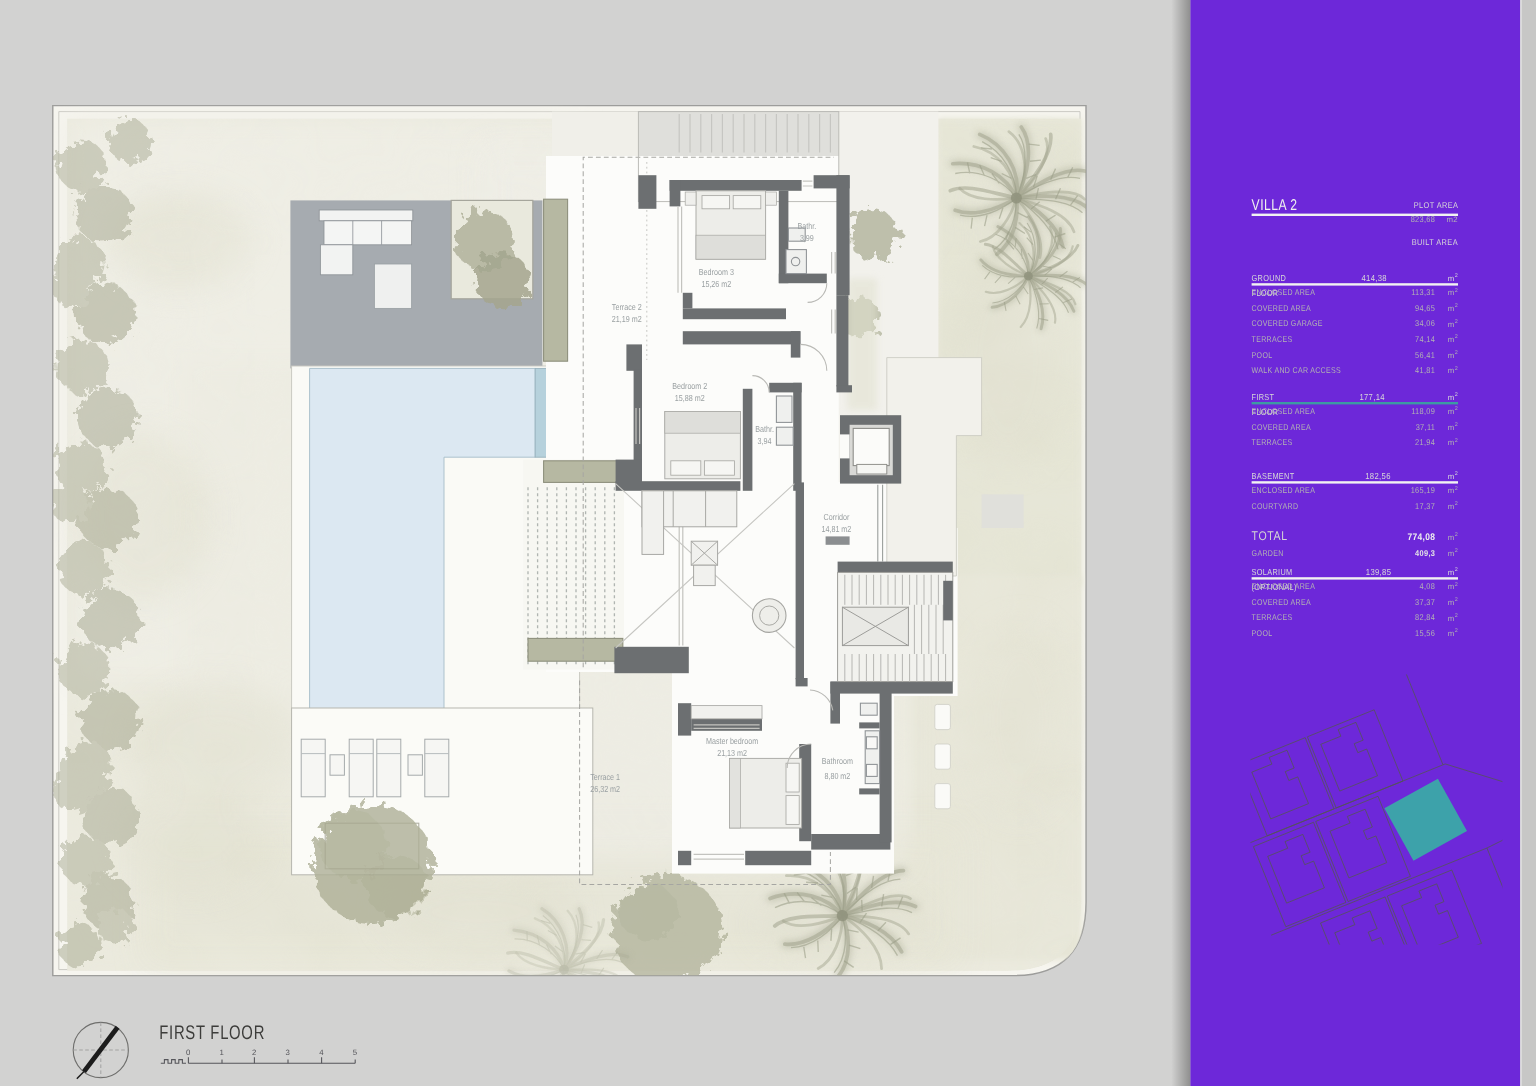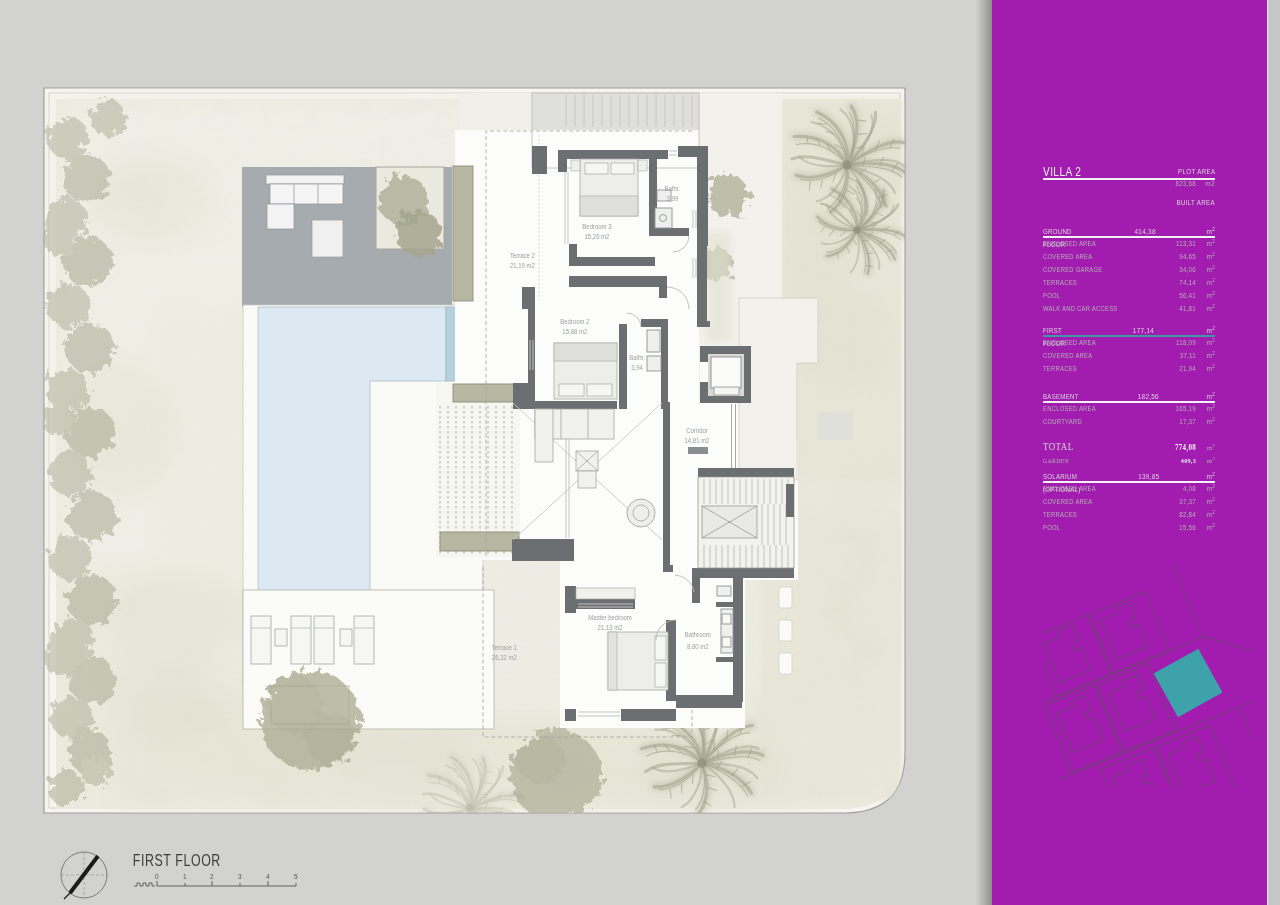--- a/index.html
+++ b/index.html
@@ -1,20 +1,20 @@
 <!DOCTYPE html>
 <html><head>
 <meta charset="utf-8">
 <style>
   html,body{margin:0;padding:0;width:1280px;height:905px;overflow:hidden;
     font-family:"Liberation Sans",sans-serif;background:#d2d2d1;}
   #stage{position:relative;width:1280px;height:905px;}
   .abs{position:absolute;}
   
-  #sidebar{position:absolute;left:992px;top:0;width:275px;height:905px;background:#a21caf;color:#c9c9c9;}
+  #sidebar{position:absolute;left:992px;top:0;width:275px;height:905px;background:#6d28d9;color:#c9c9c9;}
   #sideshadow{position:absolute;left:976px;top:0;width:16px;height:905px;
     background:linear-gradient(to right,rgba(80,80,80,0),rgba(60,60,60,.45));}
   #rightstrip{position:absolute;left:1267px;top:0;width:13px;height:905px;background:#c7c7c6;border-left:1px solid #e8e8e8;}
   .srow{display:flex;align-items:baseline;line-height:12.9px;height:12.9px;font-size:7px;letter-spacing:.3px;color:#b3b3b3;}
   .srow .lab{flex:1;transform:scaleX(.84);transform-origin:left center;}
   .srow .val{width:44px;text-align:right;letter-spacing:.3px;transform:scaleX(.88);transform-origin:right center;}
   .srow .unit{width:19px;text-align:right;font-size:6.5px;}
   .srow .unit sup{font-size:4.5px;}
   .hrow{font-size:7.3px;color:#d8d8d8;gap:44px;}
   .wline{height:2.4px;background:#f2f2f2;margin:-1px 0 -2px 0;}
@@ -588,21 +588,21 @@
             <span class="val">165,19</span>
             <span class="unit">m<sup>2</sup></span>
           </div>
         <div class="srow">
             <span class="lab">COURTYARD</span>
             <span class="val">17,37</span>
             <span class="unit">m<sup>2</sup></span>
           </div>
       </div>
 
-      <div style="position:absolute;top:438px;width:172px;font-family:Liberation Serif, serif;">
+      <div style="position:absolute;top:438px;width:172px;">
         <div class="srow" style="height:15px;line-height:15px;">
             <span class="lab" style="font-size:10.5px;color:#d5d5d5;letter-spacing:.6px;">TOTAL</span>
             <span class="val" style="font-size:8px;font-weight:bold;color:#efefef;">774,08</span>
             <span class="unit">m<sup>2</sup></span>
           </div>
         <div class="srow">
             <span class="lab">GARDEN</span>
             <span class="val" style="font-weight:bold;color:#e6e6e6;">409,3</span>
             <span class="unit">m<sup>2</sup></span>
           </div>

